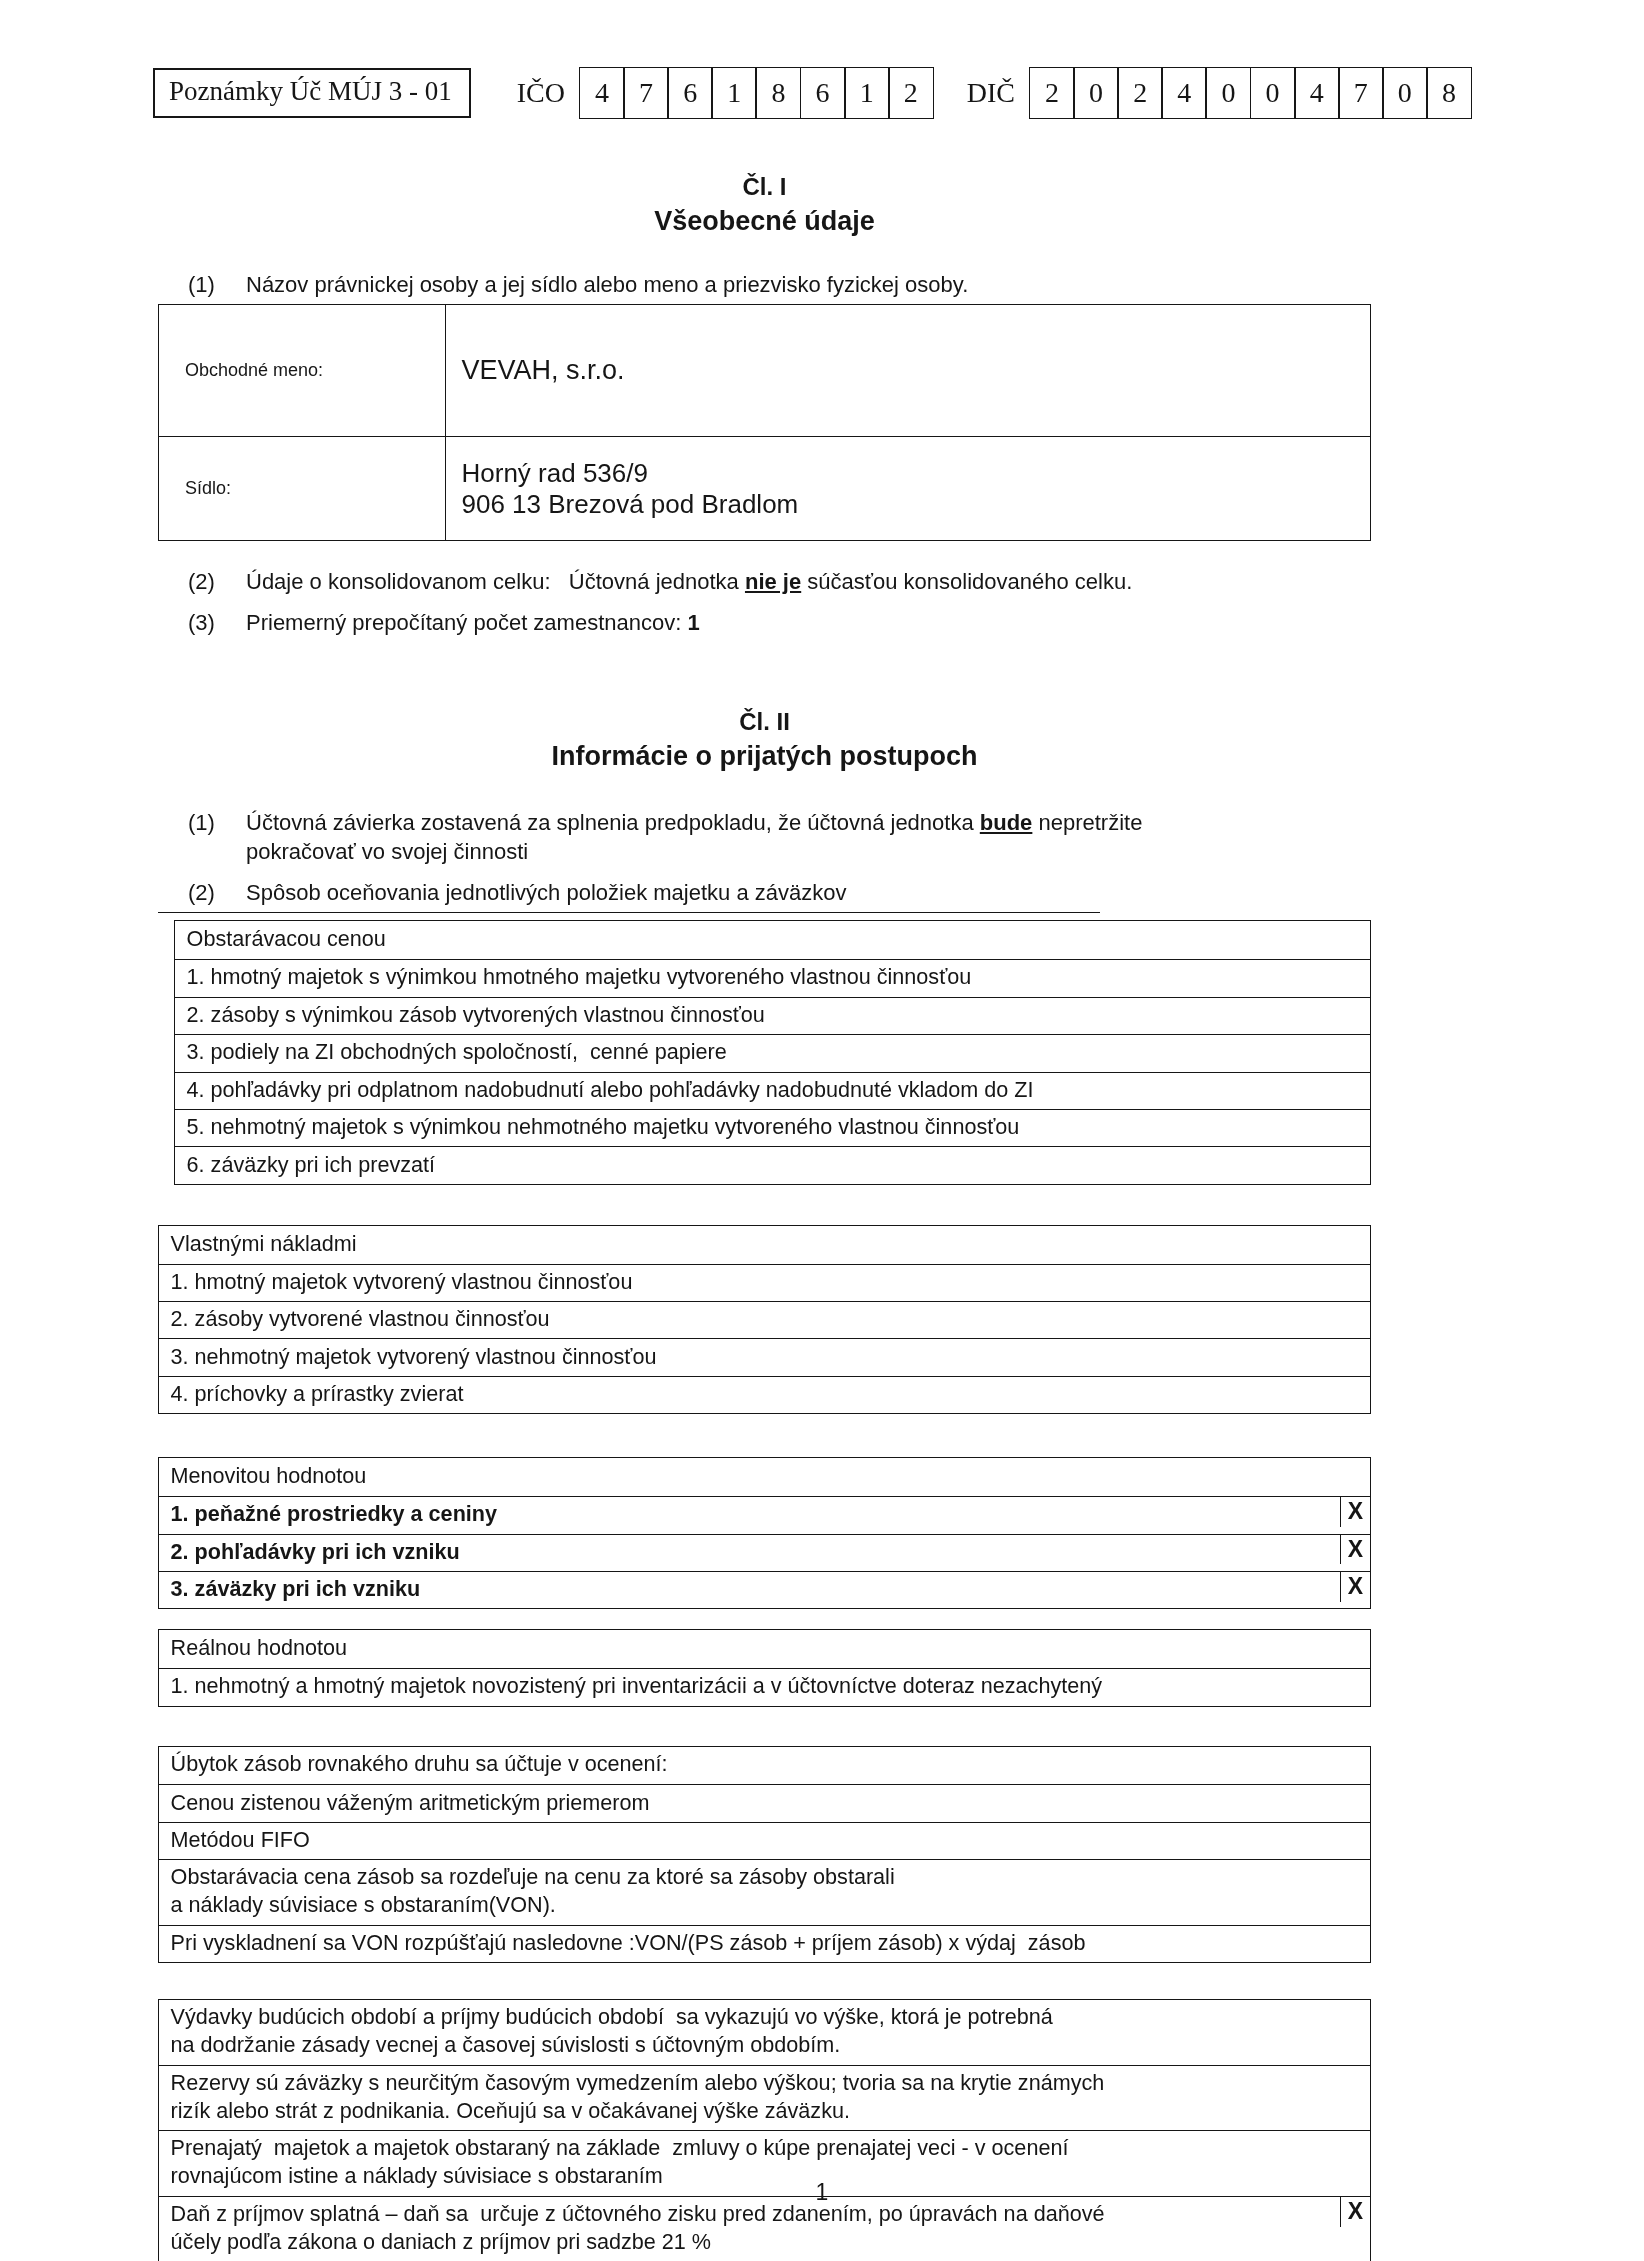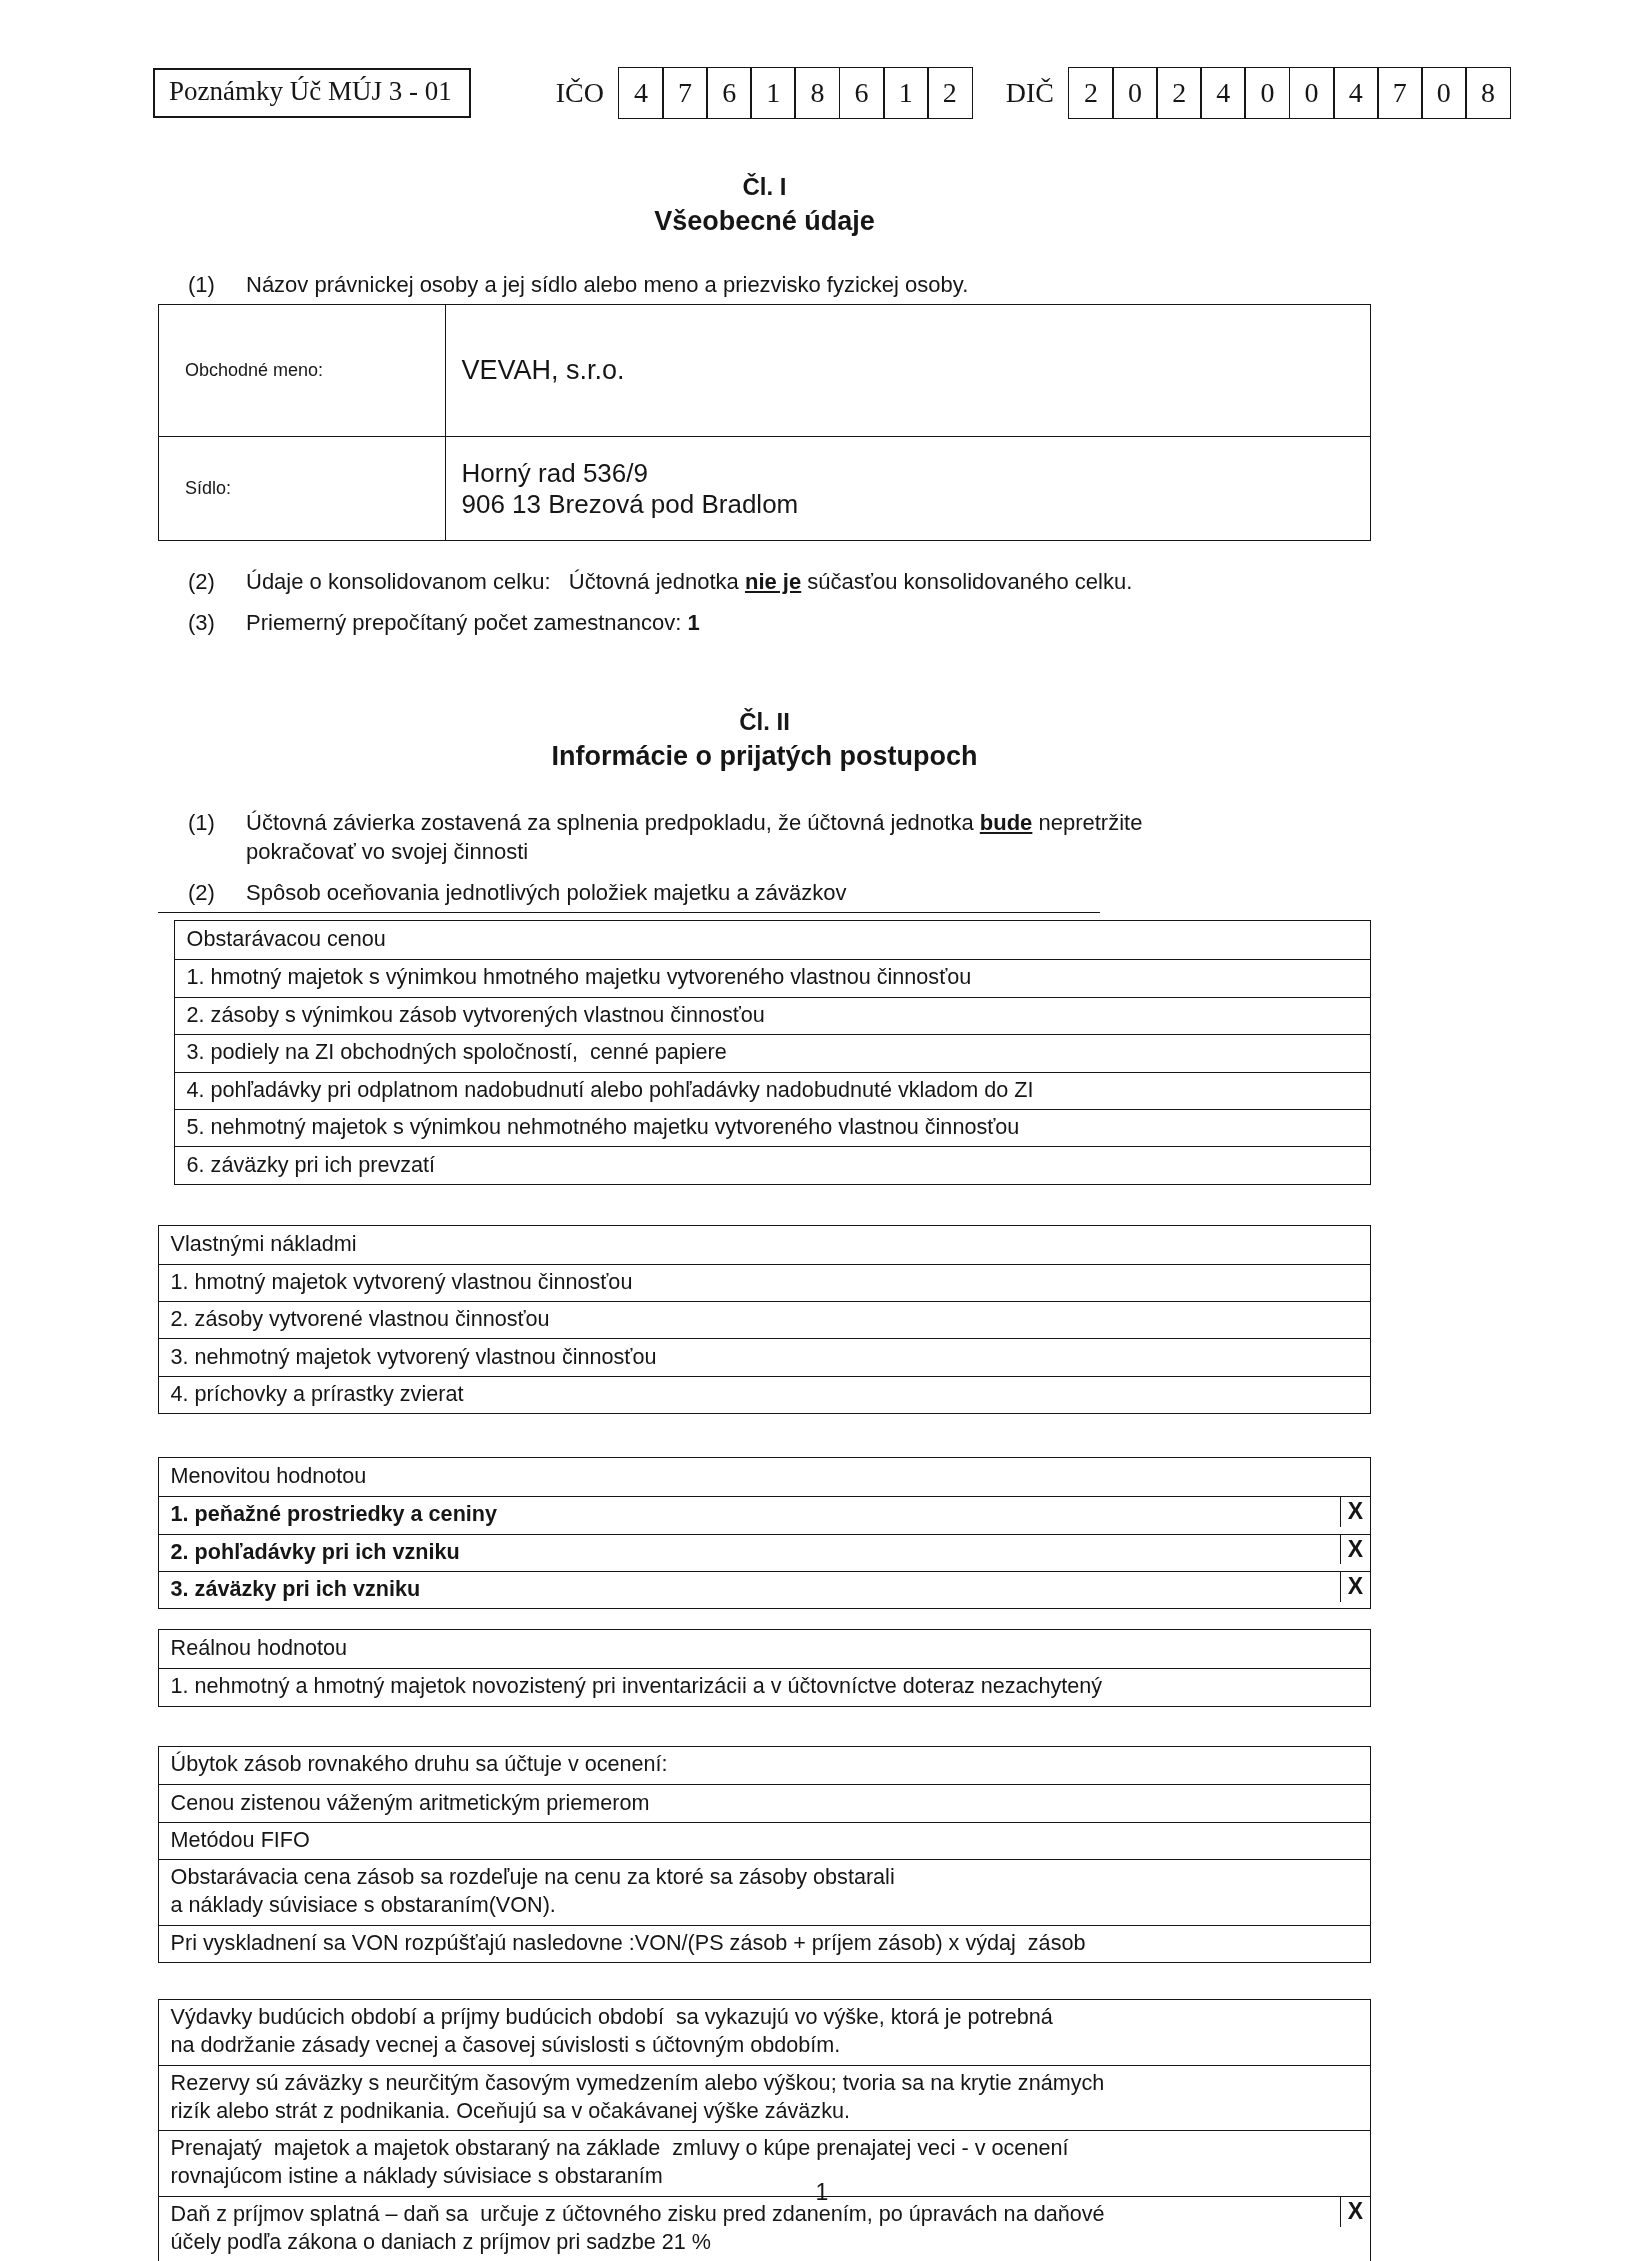--- a/index.html
+++ b/index.html
@@ -15,21 +15,21 @@
   .header-row {
     display:flex; align-items:center;
     padding:67px 0 0 153px;
     font-family:"Liberation Serif", serif;
   }
   .form-box {
     border:2.6px solid #161616;
     font-size:27px; padding:6.4px 17px 9px 14px;
     white-space:nowrap;
   }
-  .reg-label { font-size:28px; margin-left:85px; margin-right:14px; }
+  .reg-label { font-size:28px; margin-left:46px; margin-right:14px; }
   .reg-label.dic { margin-left:33px; }
   .cellrow { display:flex; }
   .cell {
     width:46px; height:52px; border:1.9px solid #161616; margin-left:-1.9px;
     display:flex; align-items:center; justify-content:center;
     font-size:28px;
   }
   .cellrow .cell:first-child { margin-left:0; }
 
   

